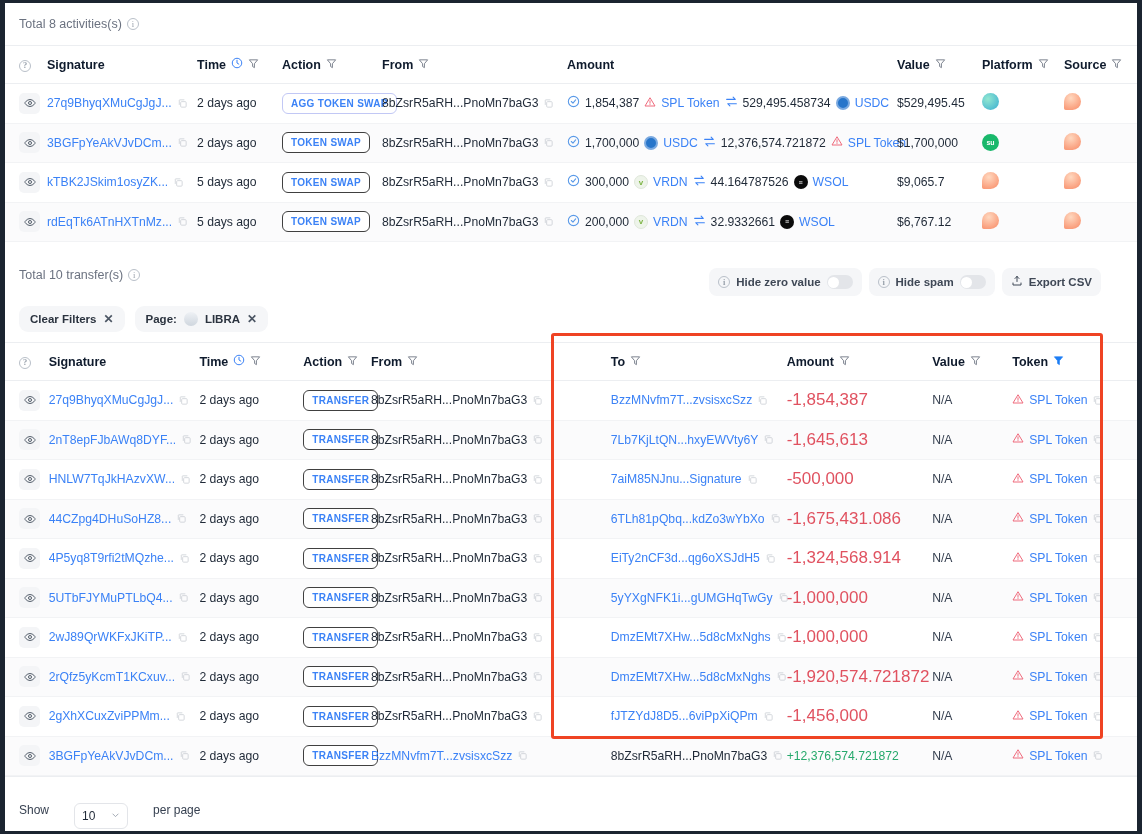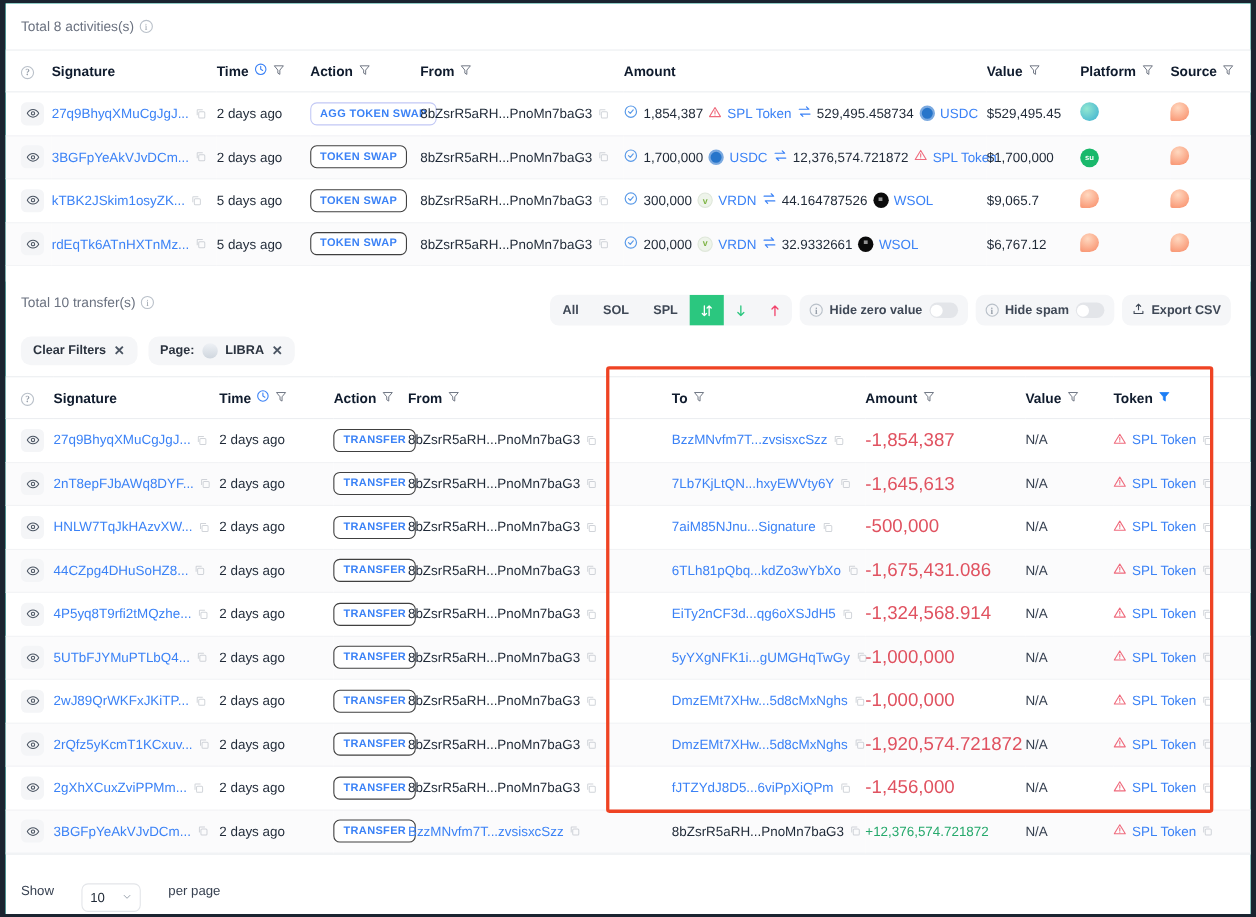--- a/index.html
+++ b/index.html
@@ -96,21 +96,21 @@
 
   .platform-ic { width:17px;height:17px;border-radius:50%;display:inline-block; }
   .pf-teal { background: radial-gradient(circle at 35% 35%, #7fe3c9, #35b3c9 70%); opacity:.85;}
   .pf-green { background:#19b86b; }
   .pf-green span{ color:#fff;font-size:7px;font-weight:bold;line-height:17px;display:block;text-align:center;}
   .pf-salmon { background: radial-gradient(circle at 40% 30%, #ffd2b5, #f98b63 75%); border-radius:50% 50% 50% 10%; opacity:.85;}
 
   
   .transfers-head {
     display:flex;align-items:flex-start;justify-content:space-between;
-    padding: 12px 18px 0 14px;
+    padding: 12px 36px 0 14px;
   }
   .toolbar { display:flex; align-items:center; gap:7px; }
   .seg {
     display:flex;align-items:center;background:#f5f6f8;border-radius:8px;
     height:28px; overflow:hidden;
   }
   .seg .opt {
     font-size:11.5px;font-weight:bold;color:#3f4856;padding:0 11px;height:28px;
     display:flex;align-items:center;cursor:pointer;
   }
@@ -491,41 +491,20 @@
   </table>
 
   <div class="divider-gap"></div>
 
   <div class="transfers-head">
     <div class="total-label">
       <span>Total 10 transfer(s)</span>
       <span class="info-i">i</span>
     </div>
     <div class="toolbar">
-      <div class="seg">
-        <div class="opt">All</div>
-        <div class="opt">SOL</div>
-        <div class="opt">SPL</div>
-        <div class="icn active">
-          <svg width="13" height="13" viewBox="0 0 24 24" fill="none" stroke="#fff" stroke-width="2.2" stroke-linecap="round" stroke-linejoin="round">
-            <path d="M8 4v16M8 20l-3.5-3.5M8 20l3.5-3.5"></path>
-                <path d="M16 20V4M16 4l-3.5 3.5M16 4l3.5 3.5"></path>
-          </svg>
-        </div>
-        <div class="icn">
-          <svg width="13" height="13" viewBox="0 0 24 24" fill="none" stroke="#2bc77f" stroke-width="2.2" stroke-linecap="round" stroke-linejoin="round">
-                <path d="M12 4v16M12 20l-5-5M12 20l5-5"></path>
-              </svg>
-        </div>
-        <div class="icn">
-          <svg width="13" height="13" viewBox="0 0 24 24" fill="none" stroke="#f2426b" stroke-width="2.2" stroke-linecap="round" stroke-linejoin="round">
-                <path d="M12 20V4M12 4l-5 5M12 4l5 5"></path>
-              </svg>
-        </div>
-      </div>
       <div class="pill">
         <span class="info-i">i</span>
         <span>Hide zero value</span>
         <span class="toggle">
               <i></i>
             </span>
       </div>
       <div class="pill">
         <span class="info-i">i</span>
         <span>Hide spam</span>

